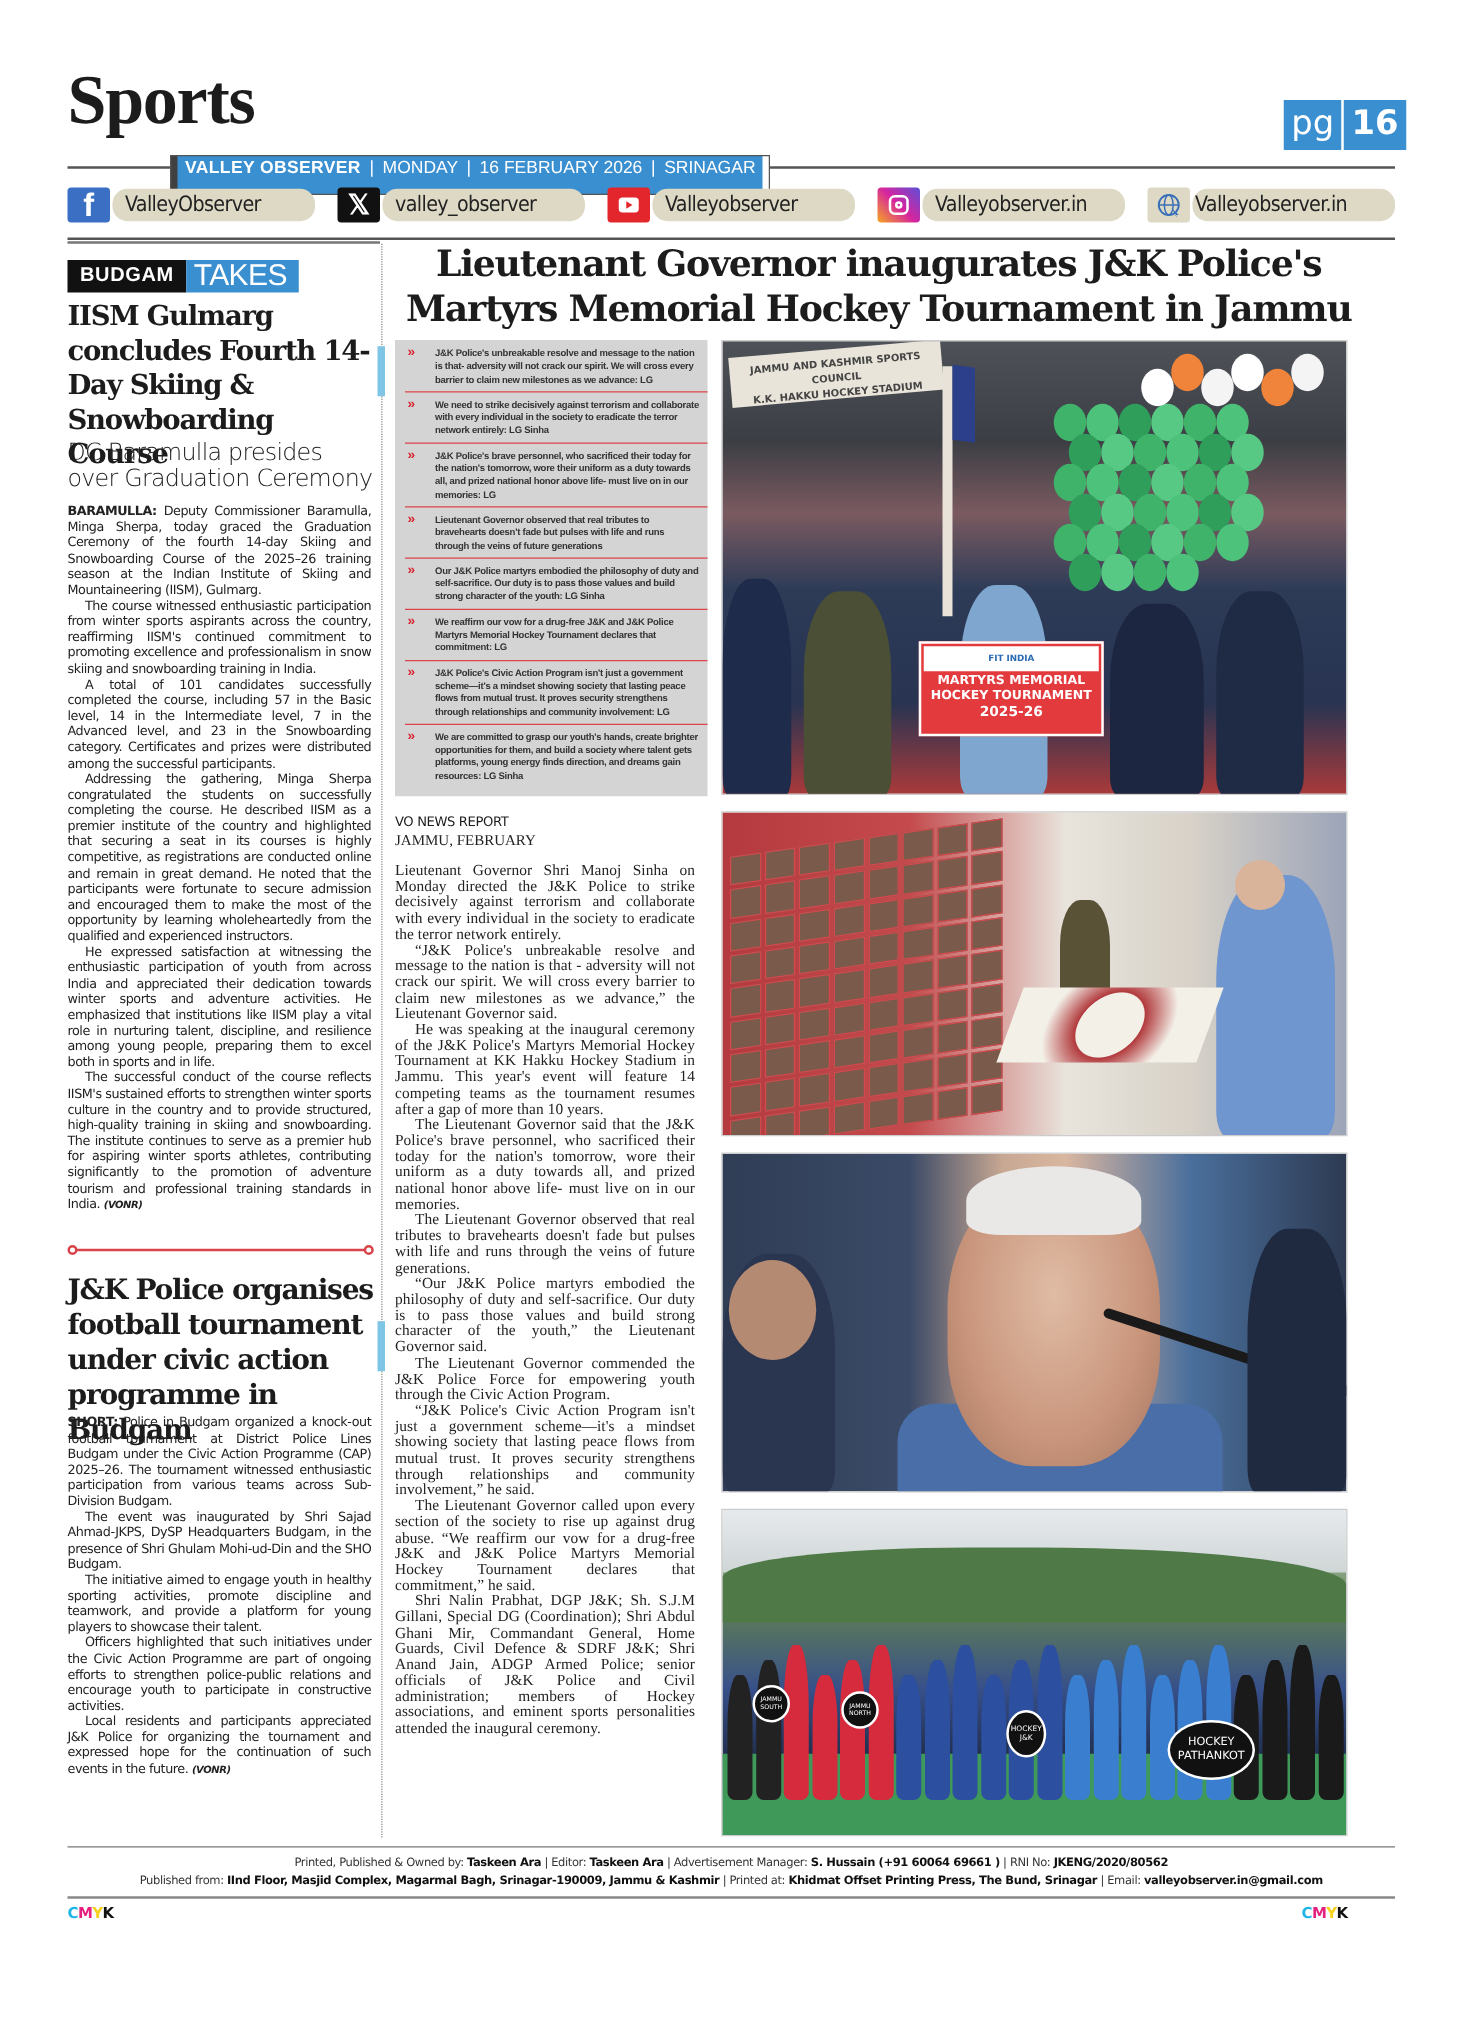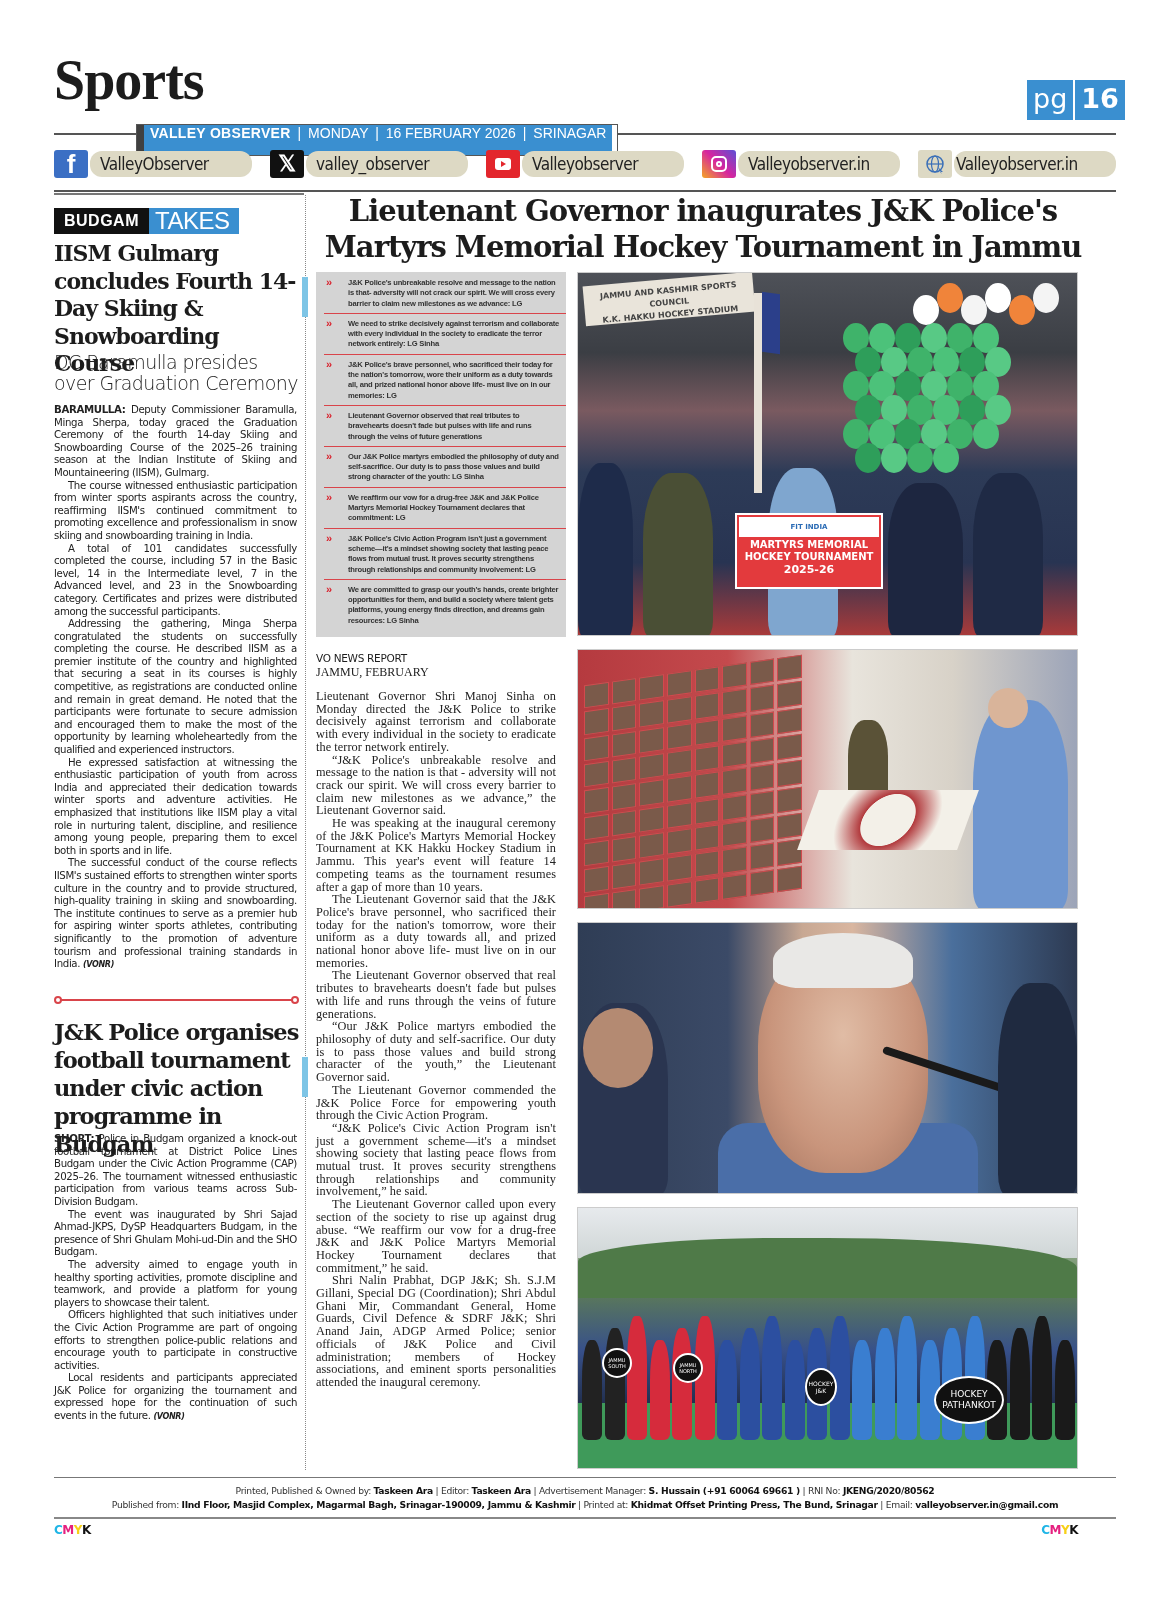--- a/index.html
+++ b/index.html
@@ -6,21 +6,21 @@
   html, body { width: 1170px; height: 1620px; background: #ffffff; overflow: hidden; }
   body { position: relative; font-family: "Liberation Sans", sans-serif; color: #1a1a1a; }
 
   
   .section-title { position: absolute; left: 54px; top: 52px; font-family: "Liberation Serif", serif; font-weight: bold; font-size: 56px; letter-spacing: -1px; color: #1c1c1c; line-height: 1; }
   .page-badge { position: absolute; left: 1027px; top: 80px; height: 40px; display: flex; background: #3a8fd0; color: #fff; font-family: "DejaVu Sans", sans-serif; }
   .page-badge .pg { padding: 0 6px; font-size: 27px; line-height: 38px; border-right: 2px solid #fff; }
   .page-badge .num { padding: 0 6px; font-size: 27px; font-weight: bold; line-height: 38px; }
 
   .dateline-rule { position: absolute; left: 54px; right: 54px; top: 133px; height: 2px; background: #555; }
-  .dateline { position: absolute; left: 136px; top: 124px; height: 32px; background: #3a8fd0; color: #fff; font-size: 14px; line-height: 18px; padding: 0 6px; white-space: nowrap; border-left: 8px solid #404040; border-right: 6px solid #fff; outline: 1px solid #555; outline-offset: -1px; }
+  .dateline { position: absolute; left: 136px; top: 124px; height: 32px; background: #3a8fd0; color: #fff; font-size: 14px; line-height: 18px; padding: 0 6px; white-space: nowrap; border-left: 6px solid #404040; border-right: 6px solid #fff; outline: 1px solid #555; outline-offset: -1px; }
   .dateline b { font-weight: 900; letter-spacing: 0.3px; }
   .dateline .sep { padding: 0 3px; }
 
   .social-row { position: absolute; left: 54px; right: 54px; top: 150px; height: 30px; display: flex; justify-content: space-between; }
   .social { display: flex; align-items: center; width: 198px; height: 28px; }
   .social .ico { width: 34px; height: 28px; display: flex; align-items: center; justify-content: center; font-weight: bold; font-size: 20px; color: #fff; border-radius: 3px; flex-shrink: 0; }
   .social .lbl { flex: 1; height: 26px; background: #ddd9c4; margin-left: 2px; font-family: "DejaVu Sans", sans-serif; font-stretch: condensed; font-size: 17px; line-height: 26px; padding-left: 10px; color: #222; letter-spacing: -0.5px; border-radius: 12px; }
   .ico.fb { background: #3b6fc4; font-family: "Liberation Sans", sans-serif; font-size: 26px; }
   .ico.x { background: #111; font-size: 22px; }
   .ico.yt { background: #e3262c; }
@@ -193,21 +193,21 @@
   <span class="line"></span>
   <span class="dot" style="left:0"></span>
   <span class="dot" style="right:0"></span>
 </div>
 
 <h2 class="h2-left headline-serif">J&amp;K Police organises football tournament under civic action programme in Budgam</h2>
 
 <div class="art2-body body-sans">
   <p class="first"><span class="dateline-lead">SHORT:</span> <span>Police in Budgam organized a knock-out football tournament at District Police Lines Budgam under the Civic Action Programme (CAP) 2025–26. The tournament witnessed enthusiastic participation from various teams across Sub-Division Budgam.</span></p>
   <p>The event was inaugurated by Shri Sajad Ahmad-JKPS, DySP Headquarters Budgam, in the presence of Shri Ghulam Mohi-ud-Din and the SHO Budgam.</p>
-  <p>The adversity aimed to engage youth in healthy sporting activities, promote discipline and teamwork, and provide a platform for young players to showcase their talent.</p>
+  <p>The initiative aimed to engage youth in healthy sporting activities, promote discipline and teamwork, and provide a platform for young players to showcase their talent.</p>
   <p>Officers highlighted that such initiatives under the Civic Action Programme are part of ongoing efforts to strengthen police-public relations and encourage youth to participate in constructive activities.</p>
   <p><span>Local residents and participants appreciated J&amp;K Police for organizing the tournament and expressed hope for the continuation of such events in the future.</span> <span class="credit">(VONR)</span></p>
 </div>
 
 <h1 class="main-headline headline-serif">Lieutenant Governor inaugurates J&amp;K Police's Martyrs Memorial Hockey Tournament in Jammu</h1>
 
 <div class="quotes-box">
   <div class="quote"><span class="chev">»</span><span>J&amp;K Police's unbreakable resolve and message to the nation is that- adversity will not crack our spirit. We will cross every barrier to claim new milestones as we advance: LG</span></div>
   <div class="quote"><span class="chev">»</span><span>We need to strike decisively against terrorism and collaborate with every individual in the society to eradicate the terror network entirely: LG Sinha</span></div>
   <div class="quote"><span class="chev">»</span><span>J&amp;K Police's brave personnel, who sacrificed their today for the nation's tomorrow, wore their uniform as a duty towards all, and prized national honor above life- must live on in our memories: LG</span></div>

